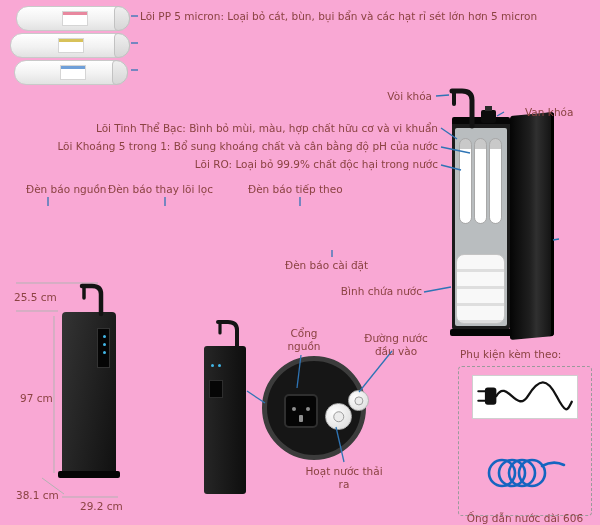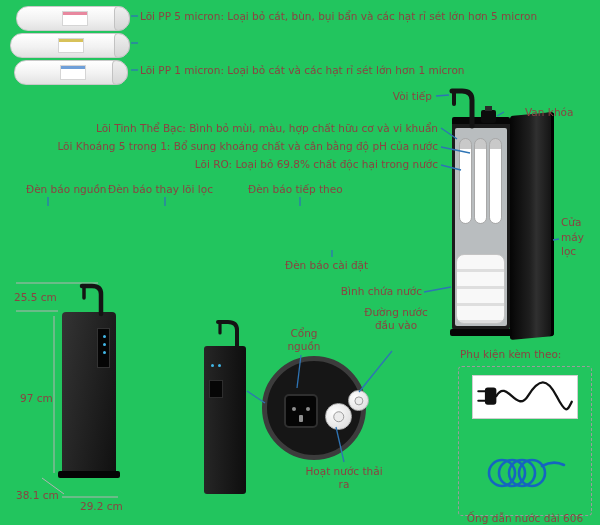--- a/index.html
+++ b/index.html
@@ -1,17 +1,17 @@
 <!DOCTYPE html>
 <html><head>
 <meta charset="utf-8">
 <style>
   * { margin:0; padding:0; box-sizing:border-box; }
   body { font-family:"DejaVu Sans","Liberation Sans",sans-serif; background:#fff; }
-  .canvas { position:relative; width:600px; height:525px; background:#22c55e; overflow:hidden; }
+  .canvas { position:relative; width:600px; height:525px; background:#f9a8d4; overflow:hidden; }
   .ann { position:absolute; font-size:10.5px; color:#8b4342; white-space:nowrap; z-index:6; }
   .ann.r { text-align:right; }
   .ann.c { text-align:center; white-space:normal; line-height:1.25; }
   .ann.w { white-space:normal; line-height:1.4; }
 
   
   .cartridge { position:absolute; height:25px; background:linear-gradient(180deg,#ffffff 0%,#f2f2f2 55%,#e2e2e2 100%); border:1px solid #c9c9c9; border-radius:12px; z-index:2; }
   .cart-cap { position:absolute; right:-1px; top:-1px; width:16px; height:25px; background:linear-gradient(180deg,#efefef,#d6d6d6); border:1px solid #c2c2c2; border-radius:4px 12px 12px 4px; }
   .cart-sticker { position:absolute; left:40%; top:4px; width:26px; height:15px; background:#fff; border:1px solid #d5d5d5; }
   .s1 { box-shadow:inset 0 3px 0 #e8889f; }
@@ -74,41 +74,39 @@
   <div class="cartridge" style="left:10px;top:33px;width:120px">
     <div class="cart-sticker s2"></div>
     <div class="cart-cap"></div>
   </div>
   <div class="cartridge" style="left:14px;top:60px;width:114px">
     <div class="cart-sticker s3"></div>
     <div class="cart-cap"></div>
   </div>
 
   <div class="ann" style="left:140px;top:10px">Lõi PP 5 micron: Loại bỏ cát, bùn, bụi bẩn và các hạt rỉ sét lớn hơn 5 micron</div>
-  <div class="ann" style="left:140px;top:64px">Lõi PP 1 micron: Loại bỏ cát và các hạt rỉ sét lớn hơn 1 micron</div>
 
   <div class="cab-top"></div>
   <div class="valve"></div>
   <div class="cabinet">
     <div class="cab-interior">
       <div class="ro-filter" style="left:4px"></div>
       <div class="ro-filter" style="left:19px"></div>
       <div class="ro-filter" style="left:34px"></div>
       <div class="tank"></div>
     </div>
   </div>
   <div class="door"></div>
   <div class="base-bar" style="left:450px;top:329px;width:62px;height:7px"></div>
 
-  <div class="ann r" style="left:330px;top:90px;width:102px">Vòi tiếp</div>
+  <div class="ann r" style="left:330px;top:90px;width:102px">Vòi khóa</div>
   <div class="ann" style="left:525px;top:106px">Van khóa</div>
   <div class="ann r" style="left:30px;top:122px;width:408px">Lõi Tinh Thể Bạc: Bình bỏ mùi, màu, hợp chất hữu cơ và vi khuẩn</div>
   <div class="ann r" style="left:8px;top:140px;width:430px">Lõi Khoáng 5 trong 1: Bổ sung khoáng chất và cân bằng độ pH của nước</div>
-  <div class="ann r" style="left:30px;top:158px;width:408px">Lõi RO: Loại bỏ 69.8% chất độc hại trong nước</div>
-  <div class="ann w" style="left:561px;top:215px;width:36px">Cửa máy lọc</div>
+  <div class="ann r" style="left:30px;top:158px;width:408px">Lõi RO: Loại bỏ 99.9% chất độc hại trong nước</div>
   <div class="ann r" style="left:318px;top:285px;width:104px">Bình chứa nước</div>
 
   <div class="ann" style="left:26px;top:183px">Đèn báo nguồn</div>
   <div class="ann" style="left:108px;top:183px">Đèn báo thay lõi lọc</div>
   <div class="ann" style="left:248px;top:183px">Đèn báo tiếp theo</div>
   <div class="ann" style="left:285px;top:259px">Đèn báo cài đặt</div>
 
 
   <div class="dev-front">
     <div class="dev-screen">
@@ -134,21 +132,21 @@
     <div class="socket">
       <span class="pin pin-l"></span>
       <span class="pin pin-r"></span>
       <span class="pin-slot"></span>
     </div>
     <div class="fitting fit-big"></div>
     <div class="fitting fit-small"></div>
   </div>
 
   <div class="ann c" style="left:276px;top:327px;width:56px">Cổng nguồn</div>
-  <div class="ann c" style="left:356px;top:306px;width:80px">Đường nước đầu vào</div>
+  <div class="ann c" style="left:356px;top:332px;width:80px">Đường nước đầu vào</div>
   <div class="ann c" style="left:303px;top:465px;width:82px">Hoạt nước thải ra</div>
 
   <div class="ann" style="left:460px;top:348px">Phụ kiện kèm theo:</div>
   <div class="acc-box">
     <div class="acc-frame">
       <svg width="104" height="42" viewBox="0 0 106 44">
         <g stroke="#111" fill="none" stroke-linecap="round">
           <path d="M4,16 H11 M4,26 H11" stroke-width="2"></path>
           <rect x="11" y="12" width="12" height="18" rx="3" fill="#111" stroke="none"></rect>
           <path d="M23,21 C34,2 44,40 56,21 S76,2 86,21 S97,37 102,27" stroke-width="2.4"></path>

